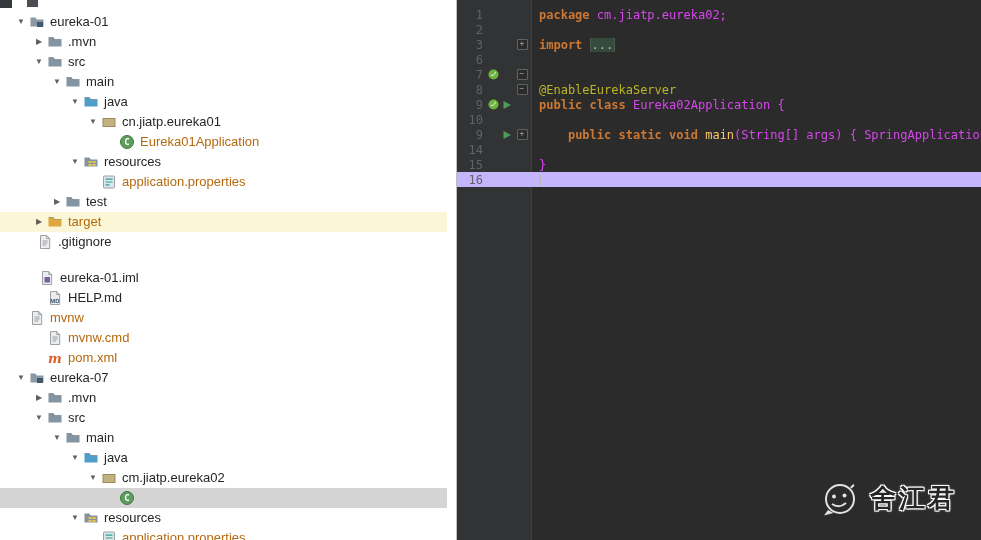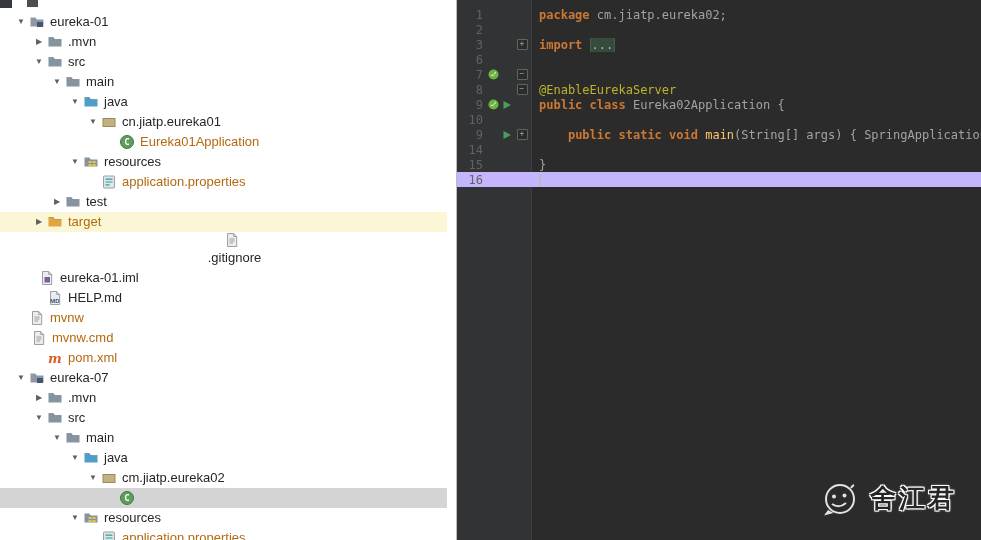--- a/index.html
+++ b/index.html
@@ -34,21 +34,21 @@
   .lnum{width:28px;flex:none;text-align:right;color:#606366;padding-right:2px;box-sizing:border-box;}
   .licons{width:28px;flex:none;display:flex;align-items:center;gap:2px;padding-left:3px;box-sizing:border-box;}
   .gicon{display:inline-flex;width:11px;height:11px;align-items:center;justify-content:center;}
   .gspacer{display:inline-block;width:11px;height:11px;}
   .lfold{width:18px;flex:none;display:flex;align-items:center;justify-content:center;}
   .foldbox{display:inline-block;width:9px;height:9px;line-height:8px;border:1px solid #5f6462;
     background:#2b2b2b;color:#9da2a0;font-size:8px;text-align:center;border-radius:1px;
     font-family:"DejaVu Sans Mono",monospace;}
   .lcode{flex:1;padding-left:8px;overflow:hidden;color:#a9b7c6;}
   .tok-kw{color:#cc7832;font-weight:bold;}
-  .tok-plain{color:#a3a3a3;}
+  .tok-plain{color:#d946ef;}
   .tok-ann{color:#bbb529;}
   .tok-method{color:#ffc66b;}
   .tok-folded{background:#364b3c;border:1px solid #4a5b4f;border-radius:2px;padding:0 1px;color:#a9b7c6;}
   .caret{display:inline-block;width:2px;height:12px;background:#bcbcbc;vertical-align:middle;}
 
   
   .watermark{position:absolute;right:24px;bottom:22px;display:flex;align-items:center;gap:10px;}
   .wm-text{font-size:26px;font-weight:bold;letter-spacing:3px;color:#262626;
     text-shadow:-1px -1px 0 #fff,1px -1px 0 #fff,-1px 1px 0 #fff,1px 1px 0 #fff,0 0 3px #fff;}
 </style>
@@ -168,21 +168,21 @@
         <div class="trow highlighted" style="padding-left: 32px;">
           <span class="arrow">▶</span>
           <span class="ticon">
             <svg width="16" height="16" viewBox="0 0 16 16">
               <path d="M1.5 3.5h4.8l1.5 2h6.7v7H1.5z" fill="#e0a640"></path>
               <path d="M1.5 3.5h4.8l1.5 2h6.7" fill="none" stroke="rgba(0,0,0,.25)"></path>
             </svg>
           </span>
           <span class="tlabel orange">target</span>
         </div>
-        <div class="trow" style="padding-left: 22px; flex-direction: column;">
+        <div class="trow" style="padding-left: 22px;">
           <span class="arrow"></span>
           <span class="ticon">
             <svg width="16" height="16" viewBox="0 0 16 16">
               <path d="M3.5 1.5h6.2l3 3v10H3.5z" fill="#ececec" stroke="#9aa0a6"></path>
               <path d="M9.7 1.5v3h3" fill="none" stroke="#9aa0a6"></path>
               <path d="M5.5 7h5M5.5 9h5M5.5 11h3.5" stroke="#9aa0a6"></path>
             </svg>
           </span>
           <span class="tlabel">.gitignore</span>
         </div>
@@ -212,21 +212,21 @@
           <span class="arrow"></span>
           <span class="ticon">
             <svg width="16" height="16" viewBox="0 0 16 16">
               <path d="M3.5 1.5h6.2l3 3v10H3.5z" fill="#ececec" stroke="#9aa0a6"></path>
               <path d="M9.7 1.5v3h3" fill="none" stroke="#9aa0a6"></path>
               <path d="M5.5 7h5M5.5 9h5M5.5 11h3.5" stroke="#9aa0a6"></path>
             </svg>
           </span>
           <span class="tlabel orange">mvnw</span>
         </div>
-        <div class="trow" style="padding-left: 16px;">
+        <div class="trow" style="padding-left: 32px;">
           <span class="arrow"></span>
           <span class="ticon">
             <svg width="16" height="16" viewBox="0 0 16 16">
               <path d="M3.5 1.5h6.2l3 3v10H3.5z" fill="#ececec" stroke="#9aa0a6"></path>
               <path d="M9.7 1.5v3h3" fill="none" stroke="#9aa0a6"></path>
               <path d="M5.5 7h5M5.5 9h5M5.5 11h3.5" stroke="#9aa0a6"></path>
             </svg>
           </span>
           <span class="tlabel orange">mvnw.cmd</span>
         </div>

